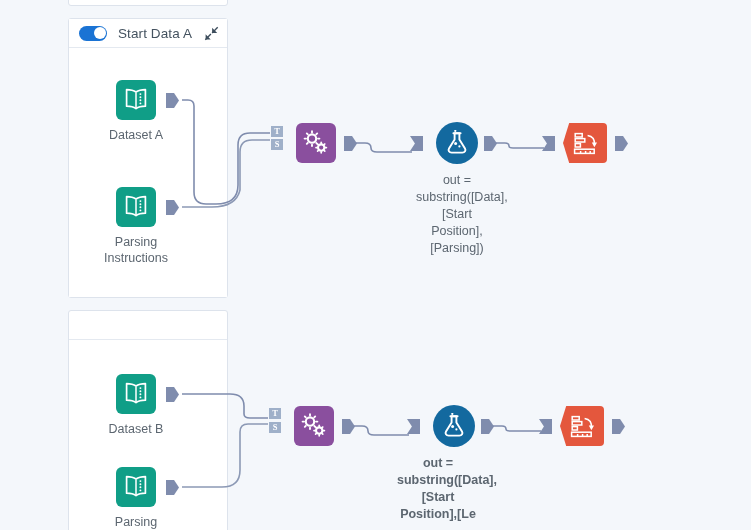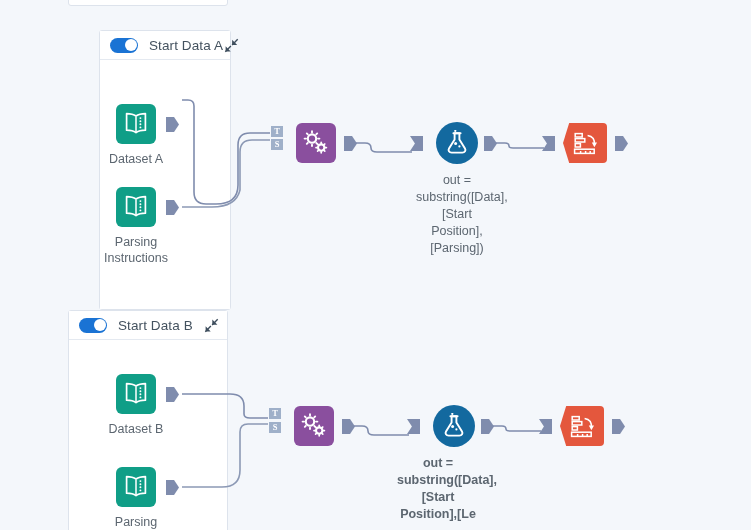--- a/index.html
+++ b/index.html
@@ -112,57 +112,41 @@
   .lk{fill:none;stroke:#7f8cad;stroke-width:1.6;}
   .lk2{fill:none;stroke:#8c99b5;stroke-width:1.6;}
 </style>
 </head>
 <body>
 
 <div id="canvas">
 
   <div class="container" style="left:68px;top:-16px;width:160px;height:22px;background:#ffffff;"></div>
 
-  <div class="container" style="left:68px;top:30px;width:132px;height:280px;margin-left:31px;">
+  <div class="container" style="left:68px;top:18px;width:160px;height:280px;">
     <div class="container-header">
       <div class="toggle">
         <div class="knob"></div>
       </div>
       <div class="container-title">Start Data A</div>
       <div class="collapse-icon">
         <svg width="15" height="15" viewBox="0 0 15 15">
           <g stroke="#3d4d5c" stroke-width="1.4" fill="none" stroke-linecap="square">
             <path d="M13.2 1.8 L8.6 6.4"></path>
               <path d="M1.8 13.2 L6.4 8.6"></path>
           </g>
           <path d="M8.3 1.6 L13.4 1.6 L13.4 6.7 Z" fill="#3d4d5c" transform="translate(-0.2,0.2) rotate(180 10.85 4.15)"></path>
           <path d="M1.6 8.3 L6.7 8.3 L6.7 13.4 Z" fill="#3d4d5c" transform="rotate(180 4.15 10.85)"></path>
         </svg>
       </div>
     </div>
     <div class="container-body"></div>
   </div>
 
   <div class="container" style="left:68px;top:310px;width:160px;height:240px;">
-    <div class="container-header">
-      <div class="toggle">
-        <div class="knob"></div>
-      </div>
-      <div class="container-title">Start Data B</div>
-      <div class="collapse-icon">
-        <svg width="15" height="15" viewBox="0 0 15 15">
-          <g stroke="#3d4d5c" stroke-width="1.4" fill="none" stroke-linecap="square">
-            <path d="M13.2 1.8 L8.6 6.4"></path>
-              <path d="M1.8 13.2 L6.4 8.6"></path>
-          </g>
-          <path d="M8.3 1.6 L13.4 1.6 L13.4 6.7 Z" fill="#3d4d5c" transform="rotate(180 10.85 4.15)"></path>
-          <path d="M1.6 8.3 L6.7 8.3 L6.7 13.4 Z" fill="#3d4d5c" transform="rotate(180 4.15 10.85)"></path>
-        </svg>
-      </div>
-    </div>
     <div class="container-body"></div>
   </div>
 
   <svg class="link" style="left:0;top:0;width:751px;height:530px;">
 
     <path class="lk" d="M182,100 H188 Q194,100 194,106 V192 Q194,204 206,204 H216
                         Q238,204 238,185 V145 Q238,133 250,133 H270"></path>
 
     <path class="lk2" d="M182,207 H212 Q236,207 240,190 V152 Q240,140 252,140 H270"></path>
 
@@ -175,21 +159,21 @@
 
     <path class="lk" d="M182,394 H230 Q244,394 244,406 V414 Q244,418 250,418 H268"></path>
 
     <path class="lk2" d="M182,487 H222 Q240,487 240,470 V432 Q240,424 248,424 H268"></path>
 
     <path class="lk" d="M345,426 H362 Q368,426 368,431 Q368,435 374,435 H409"></path>
 
     <path class="lk" d="M486,426 H502 Q506,426 506,429 Q506,431 510,431 H541"></path>
   </svg>
 
-  <div class="node" style="left:116px;top:80px;margin-top:24px;">
+  <div class="node" style="left:116px;top:80px;">
     <div class="tile teal">
       <svg width="26" height="24" viewBox="0 0 26 24">
         <path d="M13 4 C10.5 2.2 7.2 1.6 3.6 1.6 L3.6 18.2 C7.2 18.2 10.5 18.8 13 20.6
                  C15.5 18.8 18.8 18.2 22.4 18.2 L22.4 1.6 C18.8 1.6 15.5 2.2 13 4 Z" fill="none" stroke="#ffffff" stroke-width="1.7" stroke-linejoin="round"></path>
         <path d="M13 4.4 L13 20.4" stroke="#ffffff" stroke-width="1.5"></path>
         <g fill="#ffffff">
           <circle cx="17.4" cy="6.1" r="0.95"></circle>
             <circle cx="17.4" cy="9.2" r="0.95"></circle>
           <circle cx="17.4" cy="12.3" r="0.95"></circle>
             <circle cx="17.4" cy="15.4" r="0.95"></circle>

